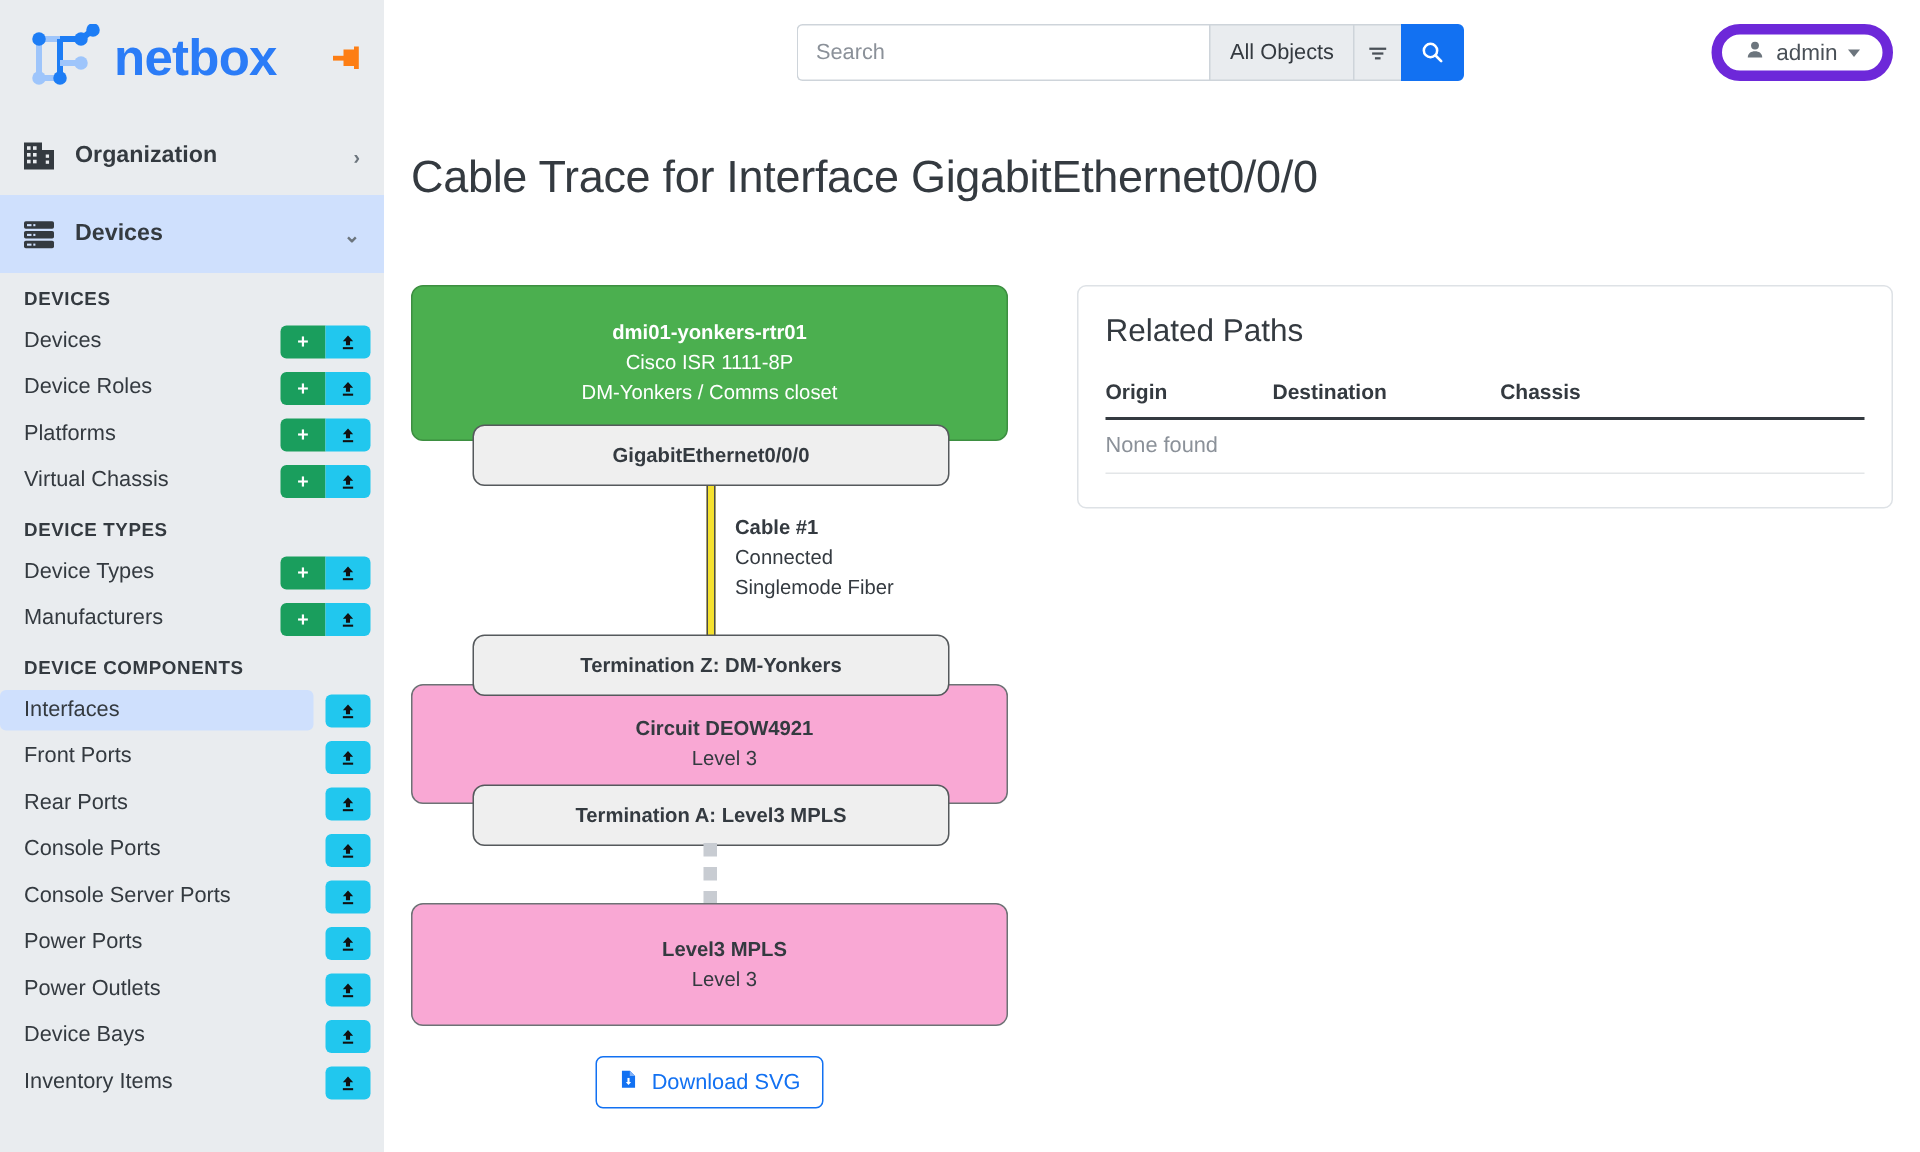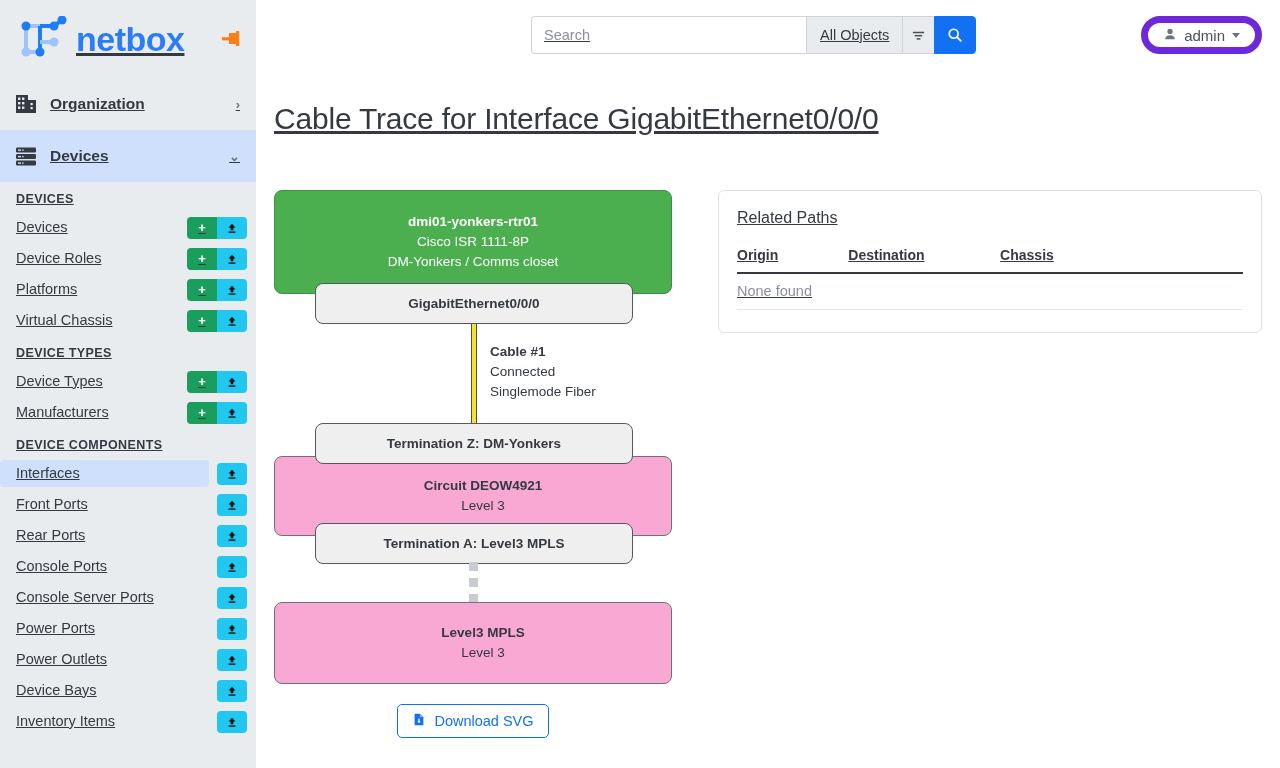--- a/index.html
+++ b/index.html
@@ -3,21 +3,21 @@
 <meta charset="utf-8">
 <style>
   * { box-sizing: border-box; }
   html, body { margin:0; padding:0; }
   body {
     width:1280px; height:768px; overflow:hidden;
     font-family:"Liberation Sans", sans-serif;
     background:#ffffff; color:#343a40;
     font-size:14px;
   }
-  .app { display:flex; width:1280px; height:768px;text-decoration:underline; }
+  .app { display:flex; width:1280px; height:768px; }
 
   
   .sidebar {
     width:256px; min-width:256px; height:768px;
     background:#e9ecef; overflow:hidden; position:relative;
   }
   .brand {
     height:78px; display:flex; align-items:center;
     padding:0 14px 0 16px;
   }
@@ -145,21 +145,21 @@
   .trace-done {
     text-align:center; color:#2e7d40; font-size:32px; font-weight:400;
     margin-top:28px; width:398px;
   }
 
   
   .card {
     border:1px solid #dee2e6; border-radius:6px; background:#fff;
     padding:16px 18px 22px 18px;
   }
-  .card-title { font-size:16px; font-weight:400; color:#343a40; margin:2px 0 20px 0;}
+  .card-title { font-size:21px; font-weight:400; color:#343a40; margin:2px 0 20px 0;}
   table.paths { width:100%; border-collapse:collapse; }
   table.paths th {
     text-align:left; font-size:14px; font-weight:700; color:#343a40;
     padding:0 0 9px 0; border-bottom:2px solid #343a40;
   }
   table.paths td {
     font-size:14.5px; color:#8b9199; padding:9px 0 10px 0;
     border-bottom:1px solid #e3e6e8;
   }
 </style>

